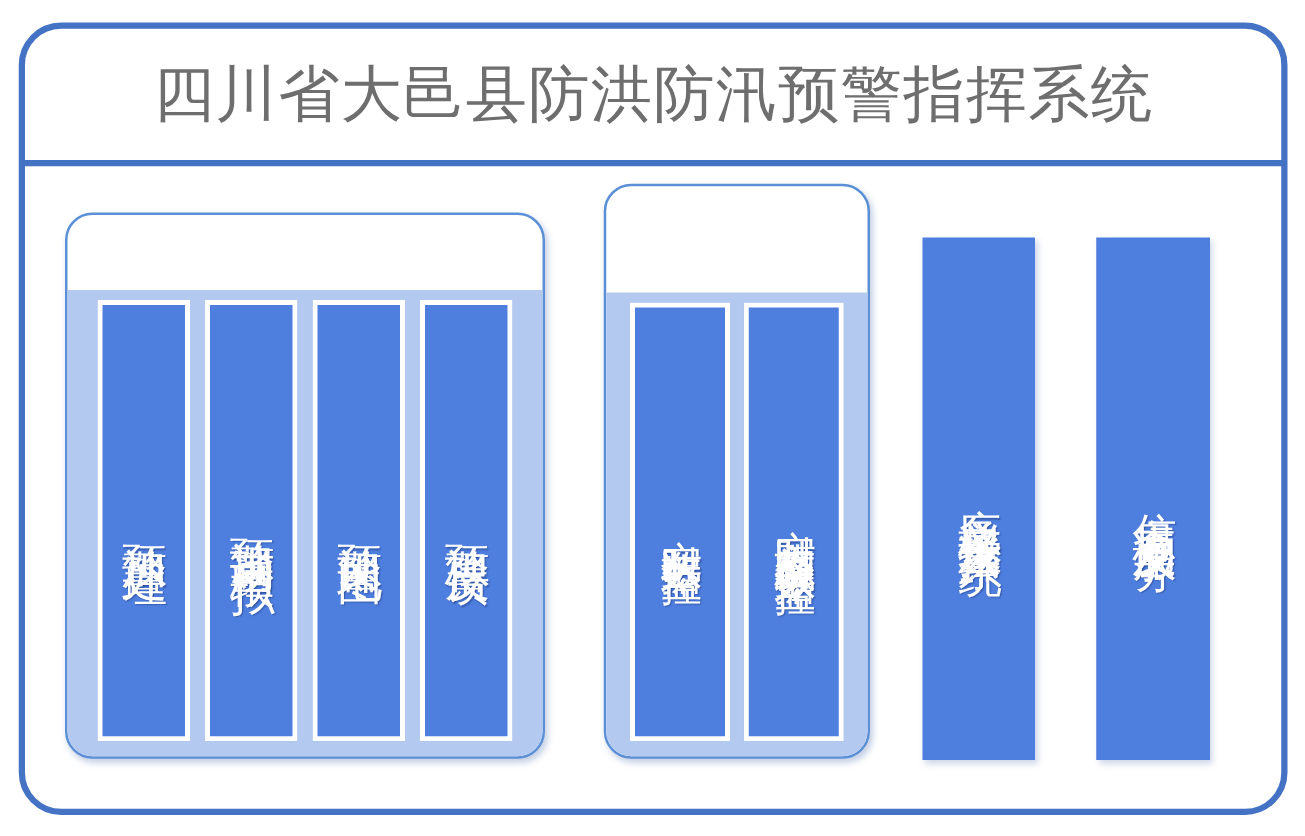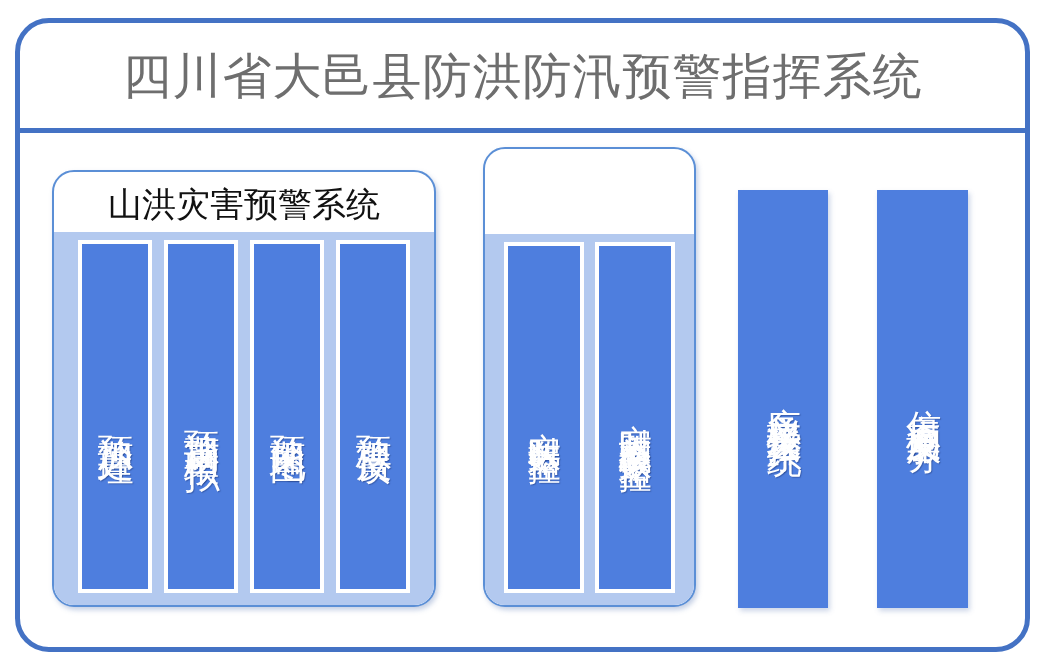--- a/index.html
+++ b/index.html
@@ -136,21 +136,20 @@
 <div id="canvas">
 
   <div class="outer-frame"></div>
 
   <div class="title-bar">
     <div class="title-text">四川省大邑县防洪防汛预警指挥系统</div>
   </div>
   <div class="title-rule"></div>
 
   <div class="group-card" id="group-warning">
-    <div class="group-header">山洪灾害预警系统</div>
     <div class="group-inner">
       <div class="pillar">
         <span class="pillar-label">预警处理</span>
       </div>
       <div class="pillar">
         <span class="pillar-label">预警动画模拟</span>
       </div>
       <div class="pillar">
         <span class="pillar-label">预警地图</span>
       </div>

